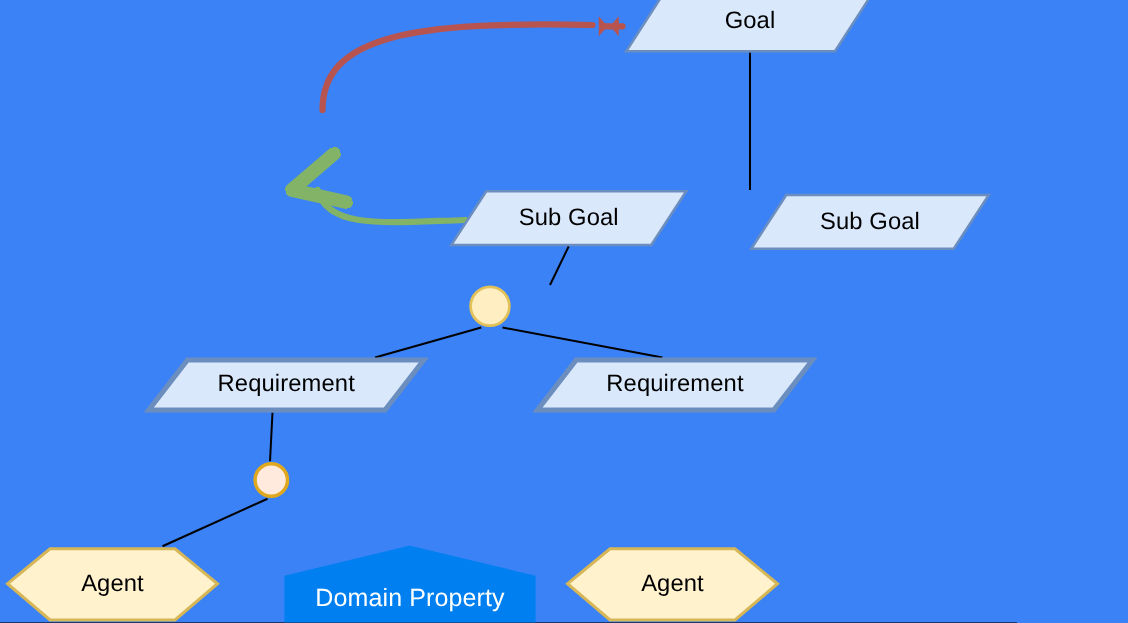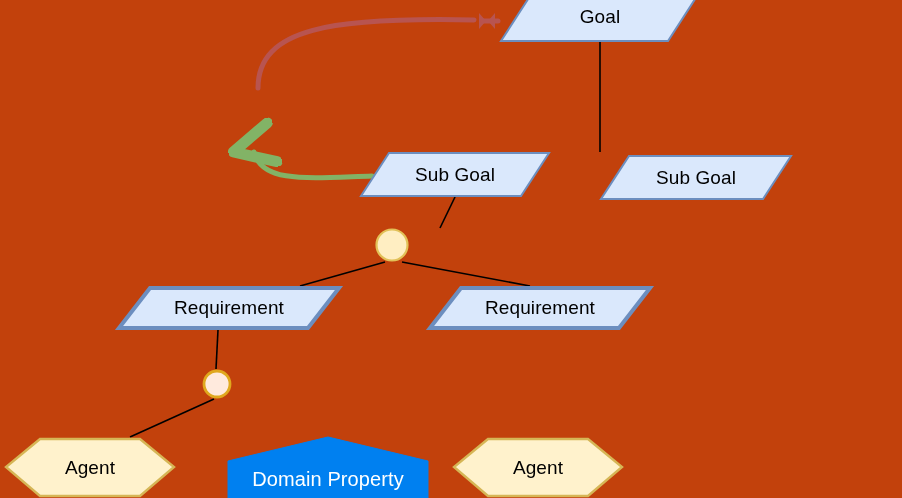--- a/index.html
+++ b/index.html
@@ -4,21 +4,21 @@
 <style>
   html, body {
     margin: 0;
     padding: 0;
     background: #000000;
   }
   #canvas {
     position: relative;
     width: 902px;
     height: 498px;
-    background: #c2410c;
+    background: #3b82f6;
     overflow: hidden;
     font-family: "Liberation Sans", sans-serif;
   }
   .node {
     position: absolute;
     display: flex;
     align-items: center;
     justify-content: center;
     box-sizing: border-box;
     user-select: none;

